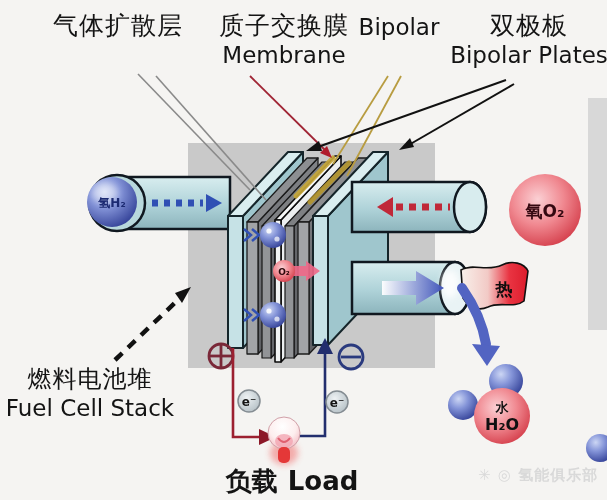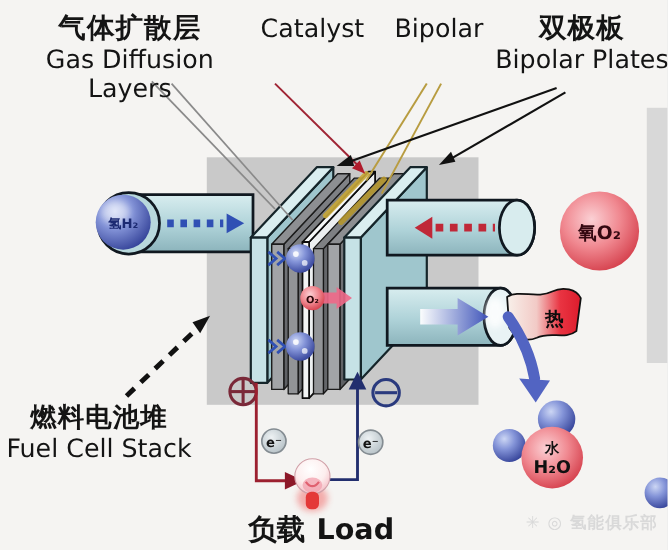--- a/index.html
+++ b/index.html
@@ -2,21 +2,21 @@
 <html><head>
 <meta charset="utf-8">
 <style>
   html,body{margin:0;padding:0;background:#e8e8e8;}
   #canvas{
     position:relative;width:607px;height:500px;overflow:hidden;
     background:#f5f4f2;
     font-family:"DejaVu Sans","Liberation Sans",sans-serif;
   }
   .lbl{position:absolute;text-align:center;color:#141414;line-height:1.12;}
-  .lbl .zh{display:block;font-size:25px;font-weight:bold;letter-spacing:1px;}
+  .lbl .zh{display:block;font-size:25px;font-weight:normal;letter-spacing:1px;}
   .lbl .en{display:block;font-size:23px;font-weight:normal;margin-top:3px;}
   .lbl-small .zh{font-size:24px;}
   .lbl-small .en{font-size:23px;}
   #load-label{position:absolute;left:202px;top:464px;width:180px;text-align:center;
     font-size:26px;font-weight:600;color:#141414;}
   #load-label .en{font-weight:600;margin-left:10px;margin-top:24px;}
   #watermark{position:absolute;left:478px;top:466px;width:126px;text-align:left;
     font-size:15px;font-weight:bold;color:#d9d9d9;letter-spacing:1px;white-space:nowrap;}
   #watermark span{color:#d9d9d9;}
   svg{position:absolute;left:0;top:0;}
@@ -224,24 +224,24 @@
     <circle cx="506" cy="381" r="17" fill="url(#gradBlueSphere)"></circle>
     <circle cx="502" cy="416" r="28" fill="url(#gradRedSphere)"></circle>
     <text x="502" y="412" font-size="13" font-weight="bold" fill="#101010" text-anchor="middle">水</text>
     <text x="502" y="430" font-size="16" font-weight="bold" fill="#101010" text-anchor="middle">H₂O</text>
     <circle cx="600" cy="448" r="14" fill="url(#gradBlueSphere)"></circle>
   </g>
 </svg>
 
 <div class="lbl" style="left:8px;top:12px;width:220px;">
   <span class="zh">气体扩散层</span>
-  <span class="en">Gas Diffusion Layers</span>
 </div>
 <div class="lbl" style="left:174px;top:12px;width:220px;">
-  <span class="en">Catalyst</span>
+  <span class="zh">质子交换膜</span>
+  <span class="en">Membrane</span>
 </div>
 <div class="lbl" style="left:289px;top:12px;width:220px;">
   <span class="en">Bipolar</span>
 </div>
 <div class="lbl" style="left:419px;top:12px;width:220px;">
   <span class="zh">双极板</span>
   <span class="en">Bipolar Plates</span>
 </div>
 
 <div class="lbl lbl-small" style="left:-20px;top:366px;width:220px;">

